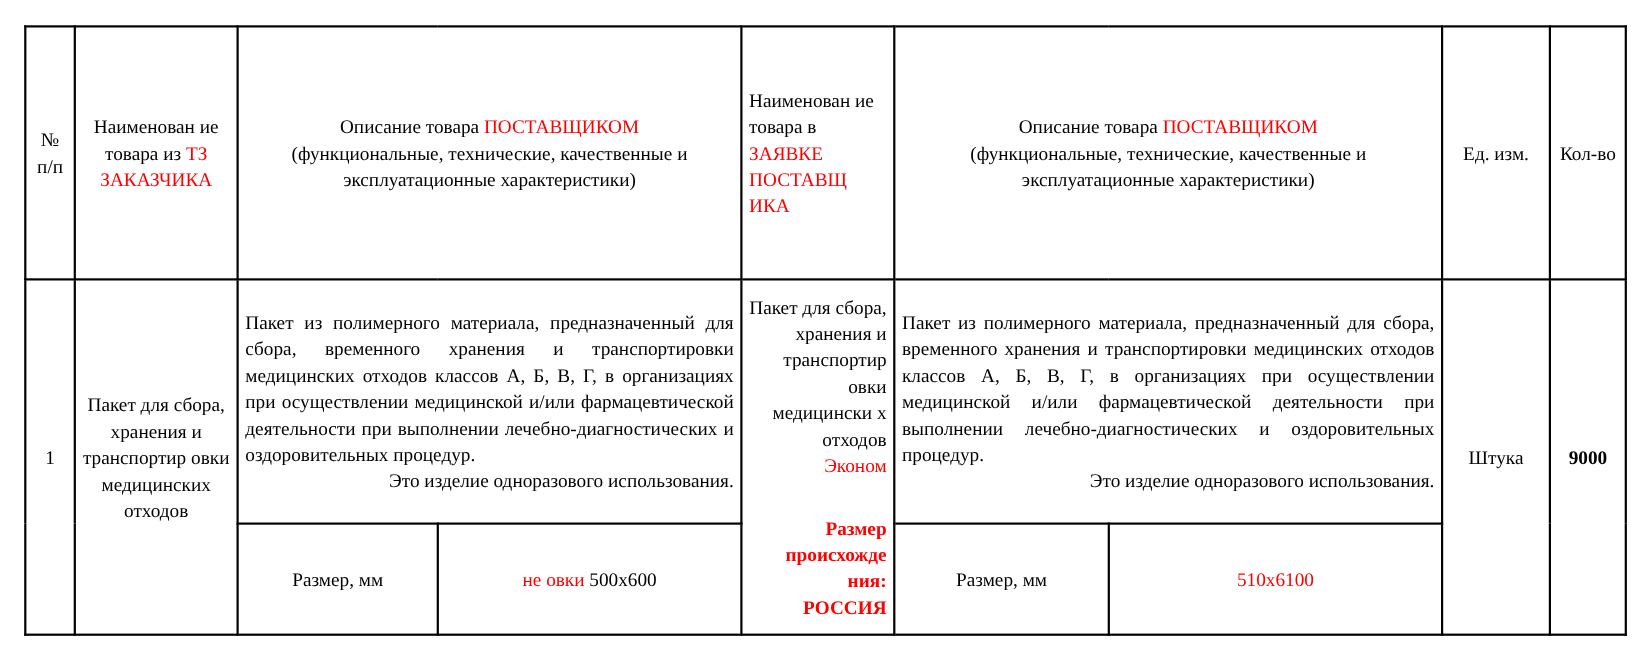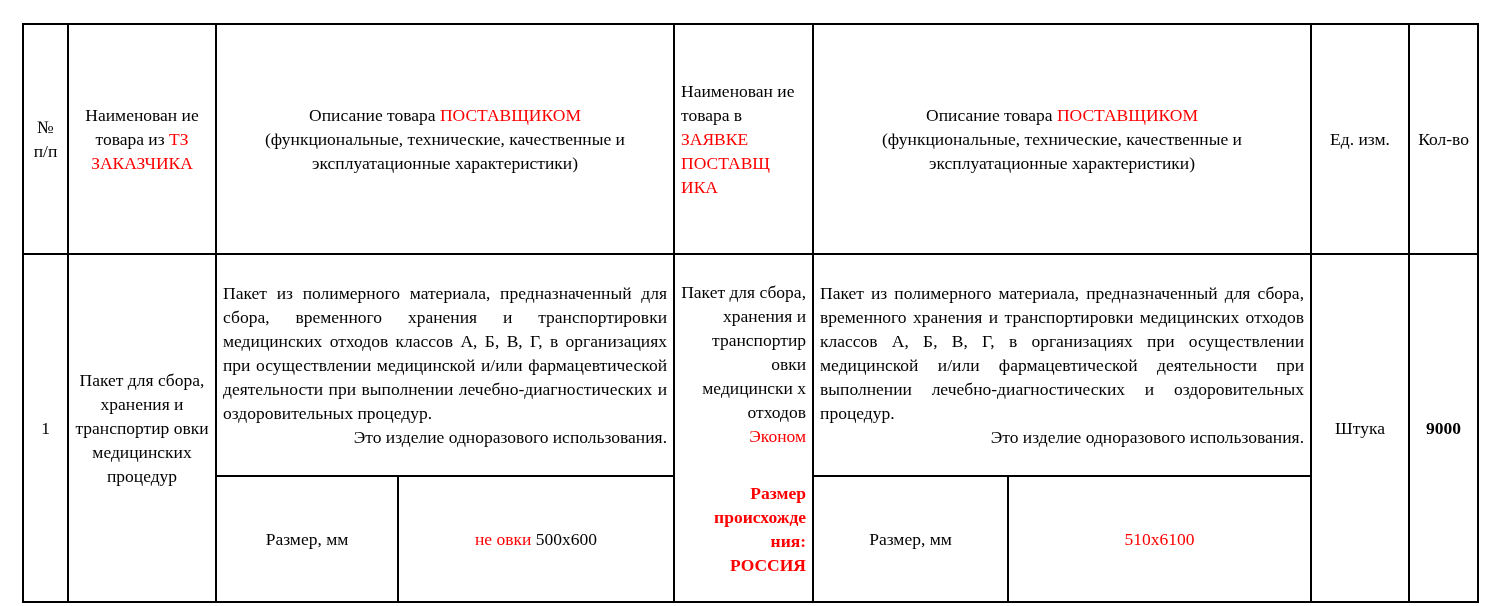--- a/index.html
+++ b/index.html
@@ -83,21 +83,21 @@
       <td class="center wrapword" style="padding:2px 5px">
         <span>Кол-во</span>
       </td>
     </tr>
 
     <tr style="height:222px">
       <td class="center" rowspan="2">
         <span>1</span>
       </td>
       <td class="center wrapword pad-wide" rowspan="2">
-        <span>Пакет для сбора, хранения и транспортир овки медицинских процедур</span>
+        <span>Пакет для сбора, хранения и транспортир овки медицинских отходов</span>
       </td>
       <td class="top desc-cell" colspan="2">
         <div class="justify">Пакет из полимерного материала, предназначенный для сбора, временного хранения и транспортировки медицинских отходов классов А, Б, В, Г, в организациях при осуществлении медицинской и/или фармацевтической деятельности при выполнении лечебно-диагностических и оздоровительных процедур.</div>
         <div class="p2">Это изделие одноразового использования.</div>
       </td>
       <td class="top left wrapword namecell-top" rowspan="2">
         <div>Пакет для сбора, хранения и транспортир овки медицински х отходов</div>
         <div class="red">Эконом</div>
         <div class="red b wrapword">Размер происхожде ния:</div>
         <div class="red b">РОССИЯ</div>
@@ -107,21 +107,21 @@
         <div class="p2">Это изделие одноразового использования.</div>
       </td>
       <td class="center" rowspan="2">
         <span>Штука</span>
       </td>
       <td class="center" rowspan="2">
         <span class="b">9000</span>
       </td>
     </tr>
 
-    <tr style="height:126px">
+    <tr style="height:101px">
       <td class="center">
         <span>Размер, мм</span>
       </td>
       <td class="center">
         <span class="red">не овки</span>
         <span>500х600</span>
       </td>
       <td class="center">
         <span>Размер, мм</span>
       </td>

